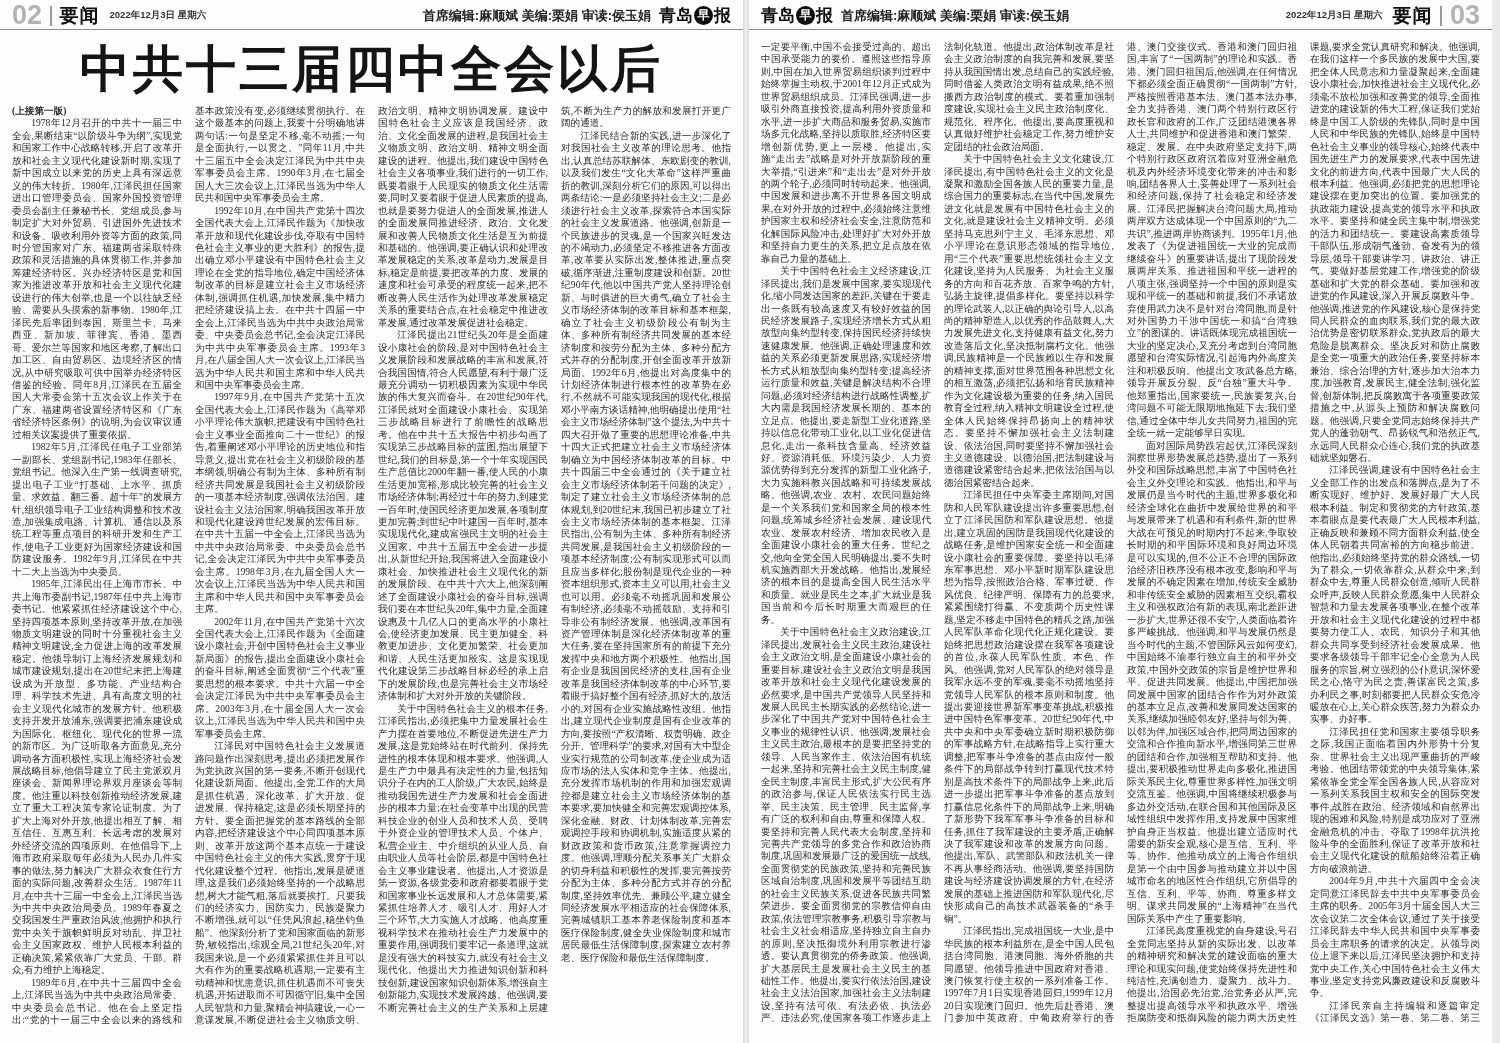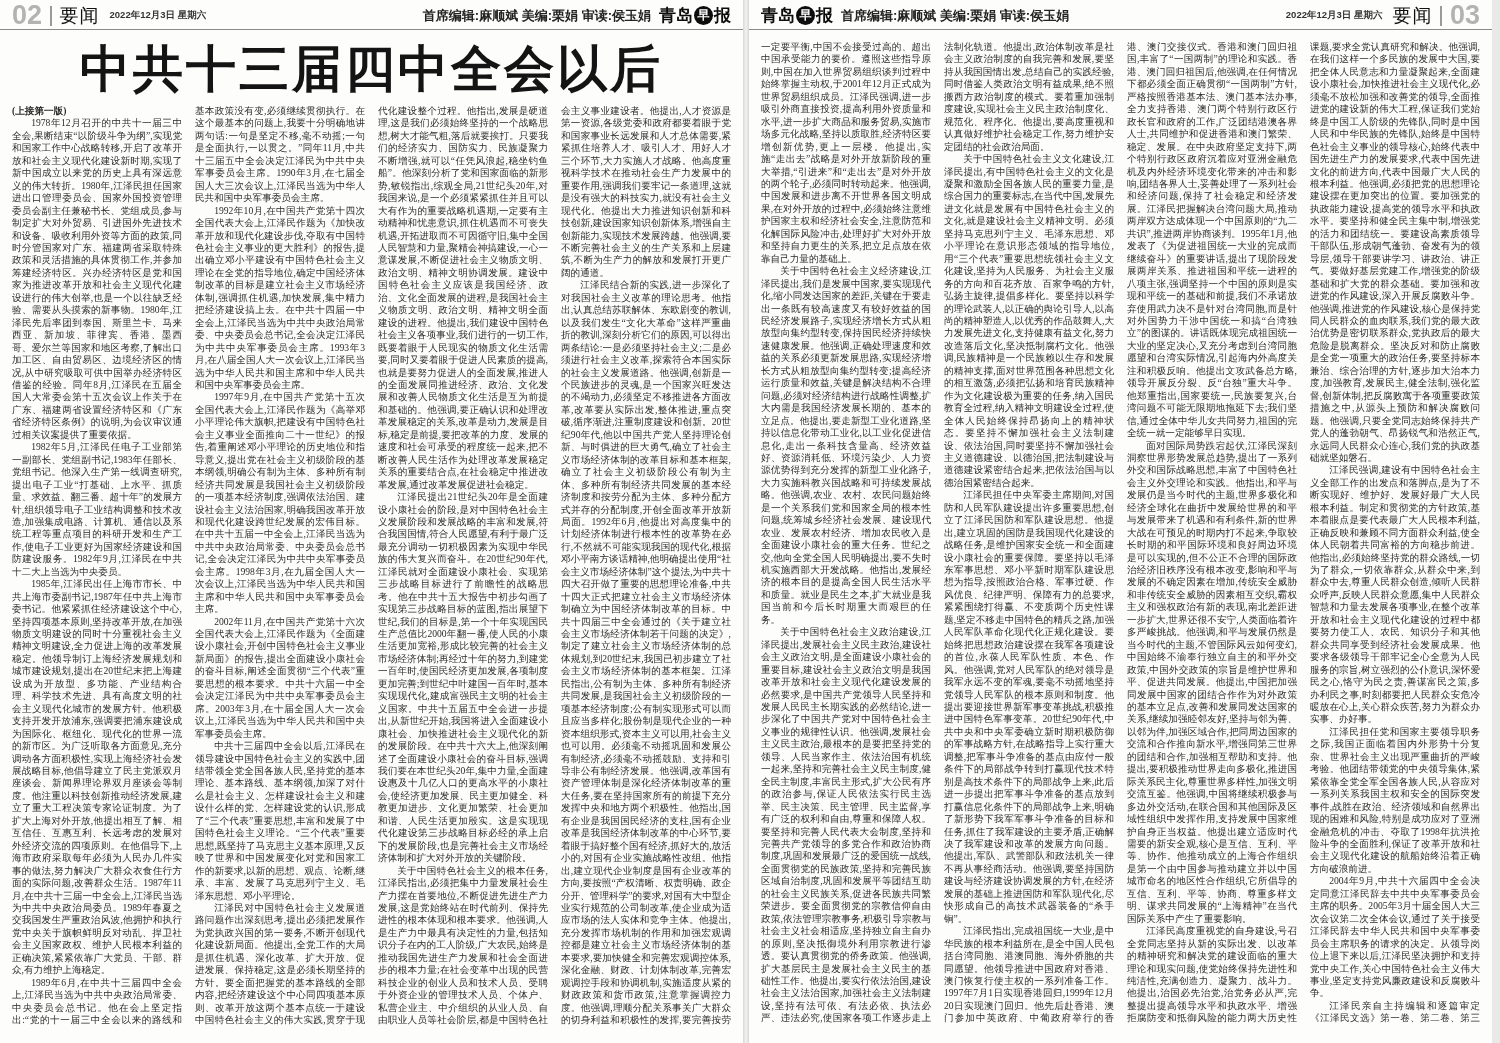--- a/index.html
+++ b/index.html
@@ -3,21 +3,21 @@
 <meta charset="utf-8">
 <style>
   html,body{margin:0;padding:0;background:#e9e9e7;}
   .spread{width:1492px;height:1043px;display:flex;background:#e9e9e7;font-family:"Liberation Serif",serif;color:#262626;}
   .page{width:747px;height:1043px;background:#fdfdfc;overflow:hidden;box-sizing:border-box;}
   .fold{width:6px;height:1043px;background:linear-gradient(90deg,#d8d8d6,#f2f2f0,#d8d8d6);}
   
   .pagehead{height:30px;display:flex;align-items:center;padding:2px 12px 0 12px;border-bottom:1.5px solid #8a8a8a;box-sizing:border-box;}
   .pnum{font-size:27px;font-weight:bold;color:#b3b3b3;font-family:"Liberation Sans",sans-serif;line-height:1;}
   .vrule{display:inline-block;width:1.5px;height:20px;background:#9a9a9a;margin:0 8px;}
-  .section{font-size:19px;font-weight:400;color:#101010;letter-spacing:1px;line-height:1;}
+  .section{font-size:19px;font-weight:700;color:#101010;letter-spacing:1px;line-height:1;}
   .date{font-size:9.5px;color:#333;margin:0 10px;font-family:"Liberation Sans",sans-serif;font-weight:bold;}
   .spacer{flex:1;}
   .editors{font-size:13px;color:#222;font-weight:bold;margin:0 8px;font-family:"Liberation Sans",sans-serif;}
   .brand{display:inline-flex;align-items:center;font-weight:900;font-size:17px;color:#0d0d0d;letter-spacing:0;white-space:nowrap;}
   .brand-circle{display:inline-flex;align-items:center;justify-content:center;width:19px;height:19px;border-radius:50%;background:#0d0d0d;color:#fff;font-size:12px;font-weight:900;margin:0 1px;}
   
   .headline{margin:12px 0 8px 0;text-align:center;font-size:50px;font-weight:900;color:#141414;letter-spacing:3px;line-height:1.1;font-family:"Liberation Serif",serif;}
   
   .body{margin:0 12px;}
   .flow{column-count:4;column-gap:13px;column-fill:auto;overflow:hidden;text-align:justify;}
@@ -52,21 +52,20 @@
     <div class="body">
       <div class="flow left-flow" id="left-flow">
         <p class="para lead">(上接第一版)</p>
       <p class="para">1978年12月召开的中共十一届三中全会,果断结束“以阶级斗争为纲”,实现党和国家工作中心战略转移,开启了改革开放和社会主义现代化建设新时期,实现了新中国成立以来党的历史上具有深远意义的伟大转折。1980年,江泽民担任国家进出口管理委员会、国家外国投资管理委员会副主任兼秘书长、党组成员,参与制定扩大对外贸易、引进国外先进技术和设备、吸收利用外资等方面的政策,同时分管国家对广东、福建两省采取特殊政策和灵活措施的具体贯彻工作,并参加筹建经济特区。兴办经济特区是党和国家为推进改革开放和社会主义现代化建设进行的伟大创举,也是一个以往缺乏经验、需要从头摸索的新事物。1980年,江泽民先后率团到泰国、斯里兰卡、马来西亚、新加坡、菲律宾、香港、墨西哥、爱尔兰等国家和地区考察,了解出口加工区、自由贸易区、边境经济区的情况,从中研究吸取可供中国举办经济特区借鉴的经验。同年8月,江泽民在五届全国人大常委会第十五次会议上作关于在广东、福建两省设置经济特区和《广东省经济特区条例》的说明,为会议审议通过相关议案提供了重要依据。</p>
           <p class="para">1982年5月,江泽民任电子工业部第一副部长、党组副书记,1983年任部长、党组书记。他深入生产第一线调查研究,提出电子工业“打基础、上水平、抓质量、求效益、翻三番、超十年”的发展方针,组织领导电子工业结构调整和技术改造,加强集成电路、计算机、通信以及系统工程等重点项目的科研开发和生产工作,使电子工业更好为国家经济建设和国防建设服务。1982年9月,江泽民在中共十二大上当选为中央委员。</p>
           <p class="para">1985年,江泽民出任上海市市长、中共上海市委副书记,1987年任中共上海市委书记。他紧紧抓住经济建设这个中心,坚持四项基本原则,坚持改革开放,在加强物质文明建设的同时十分重视社会主义精神文明建设,全力促进上海的改革发展稳定。他领导制订上海经济发展规划和城市建设规划,提出在20世纪末把上海建设成为开放型、多功能、产业结构合理、科学技术先进、具有高度文明的社会主义现代化城市的发展方针。他积极支持开发开放浦东,强调要把浦东建设成为国际化、枢纽化、现代化的世界一流的新市区。为广泛听取各方面意见,充分调动各方面积极性,实现上海经济社会发展战略目标,他倡导建立了民主党派双月座谈会、新闻界理论界双月座谈会等制度。他注重以科技创新推动经济发展,建立了重大工程决策专家论证制度。为了扩大上海对外开放,他提出相互了解、相互信任、互惠互利、长远考虑的发展对外经济交流的四项原则。在他倡导下,上海市政府采取每年必须为人民办几件实事的做法,努力解决广大群众衣食住行方面的实际问题,改善群众生活。1987年11月,在中共十三届一中全会上,江泽民当选为中共中央政治局委员。1989年春夏之交我国发生严重政治风波,他拥护和执行党中央关于旗帜鲜明反对动乱、捍卫社会主义国家政权、维护人民根本利益的正确决策,紧紧依靠广大党员、干部、群众,有力维护上海稳定。</p>
           <p class="para">1989年6月,在中共十三届四中全会上,江泽民当选为中共中央政治局常委、中央委员会总书记。他在会上坚定指出:“党的十一届三中全会以来的路线和基本政策没有变,必须继续贯彻执行。在这个最基本的问题上,我要十分明确地讲两句话:一句是坚定不移,毫不动摇;一句是全面执行,一以贯之。”同年11月,中共十三届五中全会决定江泽民为中共中央军事委员会主席。1990年3月,在七届全国人大三次会议上,江泽民当选为中华人民共和国中央军事委员会主席。</p>
           <p class="para">1992年10月,在中国共产党第十四次全国代表大会上,江泽民作题为《加快改革开放和现代化建设步伐,夺取有中国特色社会主义事业的更大胜利》的报告,提出确立邓小平建设有中国特色社会主义理论在全党的指导地位,确定中国经济体制改革的目标是建立社会主义市场经济体制,强调抓住机遇,加快发展,集中精力把经济建设搞上去。在中共十四届一中全会上,江泽民当选为中共中央政治局常委、中央委员会总书记,全会决定江泽民为中共中央军事委员会主席。1993年3月,在八届全国人大一次会议上,江泽民当选为中华人民共和国主席和中华人民共和国中央军事委员会主席。</p>
           <p class="para">1997年9月,在中国共产党第十五次全国代表大会上,江泽民作题为《高举邓小平理论伟大旗帜,把建设有中国特色社会主义事业全面推向二十一世纪》的报告,着重阐述邓小平理论的历史地位和指导意义,提出党在社会主义初级阶段的基本纲领,明确公有制为主体、多种所有制经济共同发展是我国社会主义初级阶段的一项基本经济制度,强调依法治国、建设社会主义法治国家,明确我国改革开放和现代化建设跨世纪发展的宏伟目标。在中共十五届一中全会上,江泽民当选为中共中央政治局常委、中央委员会总书记,全会决定江泽民为中共中央军事委员会主席。1998年3月,在九届全国人大一次会议上,江泽民当选为中华人民共和国主席和中华人民共和国中央军事委员会主席。</p>
           <p class="para">2002年11月,在中国共产党第十六次全国代表大会上,江泽民作题为《全面建设小康社会,开创中国特色社会主义事业新局面》的报告,提出全面建设小康社会的奋斗目标,阐述全面贯彻“三个代表”重要思想的根本要求。中共十六届一中全会决定江泽民为中共中央军事委员会主席。2003年3月,在十届全国人大一次会议上,江泽民当选为中华人民共和国中央军事委员会主席。</p>
-          <p class="para">中共十三届四中全会以后,江泽民在领导建设中国特色社会主义的实践中,团结带领全党全国各族人民,坚持党的基本理论、基本路线、基本纲领,加深了对什么是社会主义、怎样建设社会主义和建设什么样的党、怎样建设党的认识,形成了“三个代表”重要思想,丰富和发展了中国特色社会主义理论。“三个代表”重要思想,既坚持了马克思主义基本原理,又反映了世界和中国发展变化对党和国家工作的新要求,以新的思想、观点、论断,继承、丰富、发展了马克思列宁主义、毛泽东思想、邓小平理论。</p>
           <p class="para">江泽民对中国特色社会主义发展道路问题作出深刻思考,提出必须把发展作为党执政兴国的第一要务,不断开创现代化建设新局面。他提出,全党工作的大局是抓住机遇、深化改革、扩大开放、促进发展、保持稳定,这是必须长期坚持的方针。要全面把握党的基本路线的全部内容,把经济建设这个中心同四项基本原则、改革开放这两个基本点统一于建设中国特色社会主义的伟大实践,贯穿于现代化建设整个过程。他指出,发展是硬道理,这是我们必须始终坚持的一个战略思想,树大才能气粗,落后就要挨打。只要我们的经济实力、国防实力、民族凝聚力不断增强,就可以“任凭风浪起,稳坐钓鱼船”。他深刻分析了党和国家面临的新形势,敏锐指出,综观全局,21世纪头20年,对我国来说,是一个必须紧紧抓住并且可以大有作为的重要战略机遇期,一定要有主动精神和忧患意识,抓住机遇而不可丧失机遇,开拓进取而不可因循守旧,集中全国人民智慧和力量,聚精会神搞建设,一心一意谋发展,不断促进社会主义物质文明、政治文明、精神文明协调发展。建设中国特色社会主义应该是我国经济、政治、文化全面发展的进程,是我国社会主义物质文明、政治文明、精神文明全面建设的进程。他提出,我们建设中国特色社会主义各项事业,我们进行的一切工作,既要着眼于人民现实的物质文化生活需要,同时又要着眼于促进人民素质的提高,也就是要努力促进人的全面发展,推进人的全面发展同推进经济、政治、文化发展和改善人民物质文化生活是互为前提和基础的。他强调,要正确认识和处理改革发展稳定的关系,改革是动力,发展是目标,稳定是前提,要把改革的力度、发展的速度和社会可承受的程度统一起来,把不断改善人民生活作为处理改革发展稳定关系的重要结合点,在社会稳定中推进改革发展,通过改革发展促进社会稳定。</p>
           <p class="para">江泽民提出21世纪头20年是全面建设小康社会的阶段,是对中国特色社会主义发展阶段和发展战略的丰富和发展,符合我国国情,符合人民愿望,有利于最广泛最充分调动一切积极因素为实现中华民族的伟大复兴而奋斗。在20世纪90年代,江泽民就对全面建设小康社会、实现第三步战略目标进行了前瞻性的战略思考。他在中共十五大报告中初步勾画了实现第三步战略目标的蓝图,指出展望下世纪,我们的目标是,第一个十年实现国民生产总值比2000年翻一番,使人民的小康生活更加宽裕,形成比较完善的社会主义市场经济体制;再经过十年的努力,到建党一百年时,使国民经济更加发展,各项制度更加完善;到世纪中叶建国一百年时,基本实现现代化,建成富强民主文明的社会主义国家。中共十五届五中全会进一步提出,从新世纪开始,我国将进入全面建设小康社会、加快推进社会主义现代化的新的发展阶段。在中共十六大上,他深刻阐述了全面建设小康社会的奋斗目标,强调我们要在本世纪头20年,集中力量,全面建设惠及十几亿人口的更高水平的小康社会,使经济更加发展、民主更加健全、科教更加进步、文化更加繁荣、社会更加和谐、人民生活更加殷实。这是实现现代化建设第三步战略目标必经的承上启下的发展阶段,也是完善社会主义市场经济体制和扩大对外开放的关键阶段。</p>
           <p class="para">关于中国特色社会主义的根本任务,江泽民指出,必须把集中力量发展社会生产力摆在首要地位,不断促进先进生产力发展,这是党始终站在时代前列、保持先进性的根本体现和根本要求。他强调,人是生产力中最具有决定性的力量,包括知识分子在内的工人阶级,广大农民,始终是推动我国先进生产力发展和社会全面进步的根本力量;在社会变革中出现的民营科技企业的创业人员和技术人员、受聘于外资企业的管理技术人员、个体户、私营企业主、中介组织的从业人员、自由职业人员等社会阶层,都是中国特色社会主义事业建设者。他提出,人才资源是第一资源,各级党委和政府都要着眼于党和国家事业长远发展和人才总体需要,紧紧抓住培养人才、吸引人才、用好人才三个环节,大力实施人才战略。他高度重视科学技术在推动社会生产力发展中的重要作用,强调我们要牢记一条道理,这就是没有强大的科技实力,就没有社会主义现代化。他提出大力推进知识创新和科技创新,建设国家知识创新体系,增强自主创新能力,实现技术发展跨越。他强调,要不断完善社会主义的生产关系和上层建筑,不断为生产力的解放和发展打开更广阔的通道。</p>
           <p class="para">江泽民结合新的实践,进一步深化了对我国社会主义改革的理论思考。他指出,认真总结苏联解体、东欧剧变的教训,以及我们发生“文化大革命”这样严重曲折的教训,深刻分析它们的原因,可以得出两条结论:一是必须坚持社会主义;二是必须进行社会主义改革,探索符合本国实际的社会主义发展道路。他强调,创新是一个民族进步的灵魂,是一个国家兴旺发达的不竭动力,必须坚定不移推进各方面改革,改革要从实际出发,整体推进,重点突破,循序渐进,注重制度建设和创新。20世纪90年代,他以中国共产党人坚持理论创新、与时俱进的巨大勇气,确立了社会主义市场经济体制的改革目标和基本框架,确立了社会主义初级阶段公有制为主体、多种所有制经济共同发展的基本经济制度和按劳分配为主体、多种分配方式并存的分配制度,开创全面改革开放新局面。1992年6月,他提出对高度集中的计划经济体制进行根本性的改革势在必行,不然就不可能实现我国的现代化,根据邓小平南方谈话精神,他明确提出使用“社会主义市场经济体制”这个提法,为中共十四大召开做了重要的思想理论准备,中共十四大正式把建立社会主义市场经济体制确立为中国经济体制改革的目标。中共十四届三中全会通过的《关于建立社会主义市场经济体制若干问题的决定》,制定了建立社会主义市场经济体制的总体规划,到20世纪末,我国已初步建立了社会主义市场经济体制的基本框架。江泽民指出,公有制为主体、多种所有制经济共同发展,是我国社会主义初级阶段的一项基本经济制度;公有制实现形式可以而且应当多样化;股份制是现代企业的一种资本组织形式,资本主义可以用,社会主义也可以用。必须毫不动摇巩固和发展公有制经济,必须毫不动摇鼓励、支持和引导非公有制经济发展。他强调,改革国有资产管理体制是深化经济体制改革的重大任务,要在坚持国家所有的前提下充分发挥中央和地方两个积极性。他指出,国有企业是我国国民经济的支柱,国有企业改革是我国经济体制改革的中心环节,要着眼于搞好整个国有经济,抓好大的,放活小的,对国有企业实施战略性改组。他指出,建立现代企业制度是国有企业改革的方向,要按照“产权清晰、权责明确、政企分开、管理科学”的要求,对国有大中型企业实行规范的公司制改革,使企业成为适应市场的法人实体和竞争主体。他提出,充分发挥市场机制的作用和加强宏观调控都是建立社会主义市场经济体制的基本要求,要加快健全和完善宏观调控体系,深化金融、财政、计划体制改革,完善宏观调控手段和协调机制,实施适度从紧的财政政策和货币政策,注意掌握调控力度。他强调,理顺分配关系事关广大群众的切身利益和积极性的发挥,要完善按劳分配为主体、多种分配方式并存的分配制度,坚持效率优先、兼顾公平,建立健全同经济发展水平相适应的社会保障体系,完善城镇职工基本养老保险制度和基本医疗保险制度,健全失业保险制度和城市居民最低生活保障制度,探索建立农村养老、医疗保险和最低生活保障制度。</p>
         </div>
     </div>
   </section>
 
   <div class="fold"></div>
 

